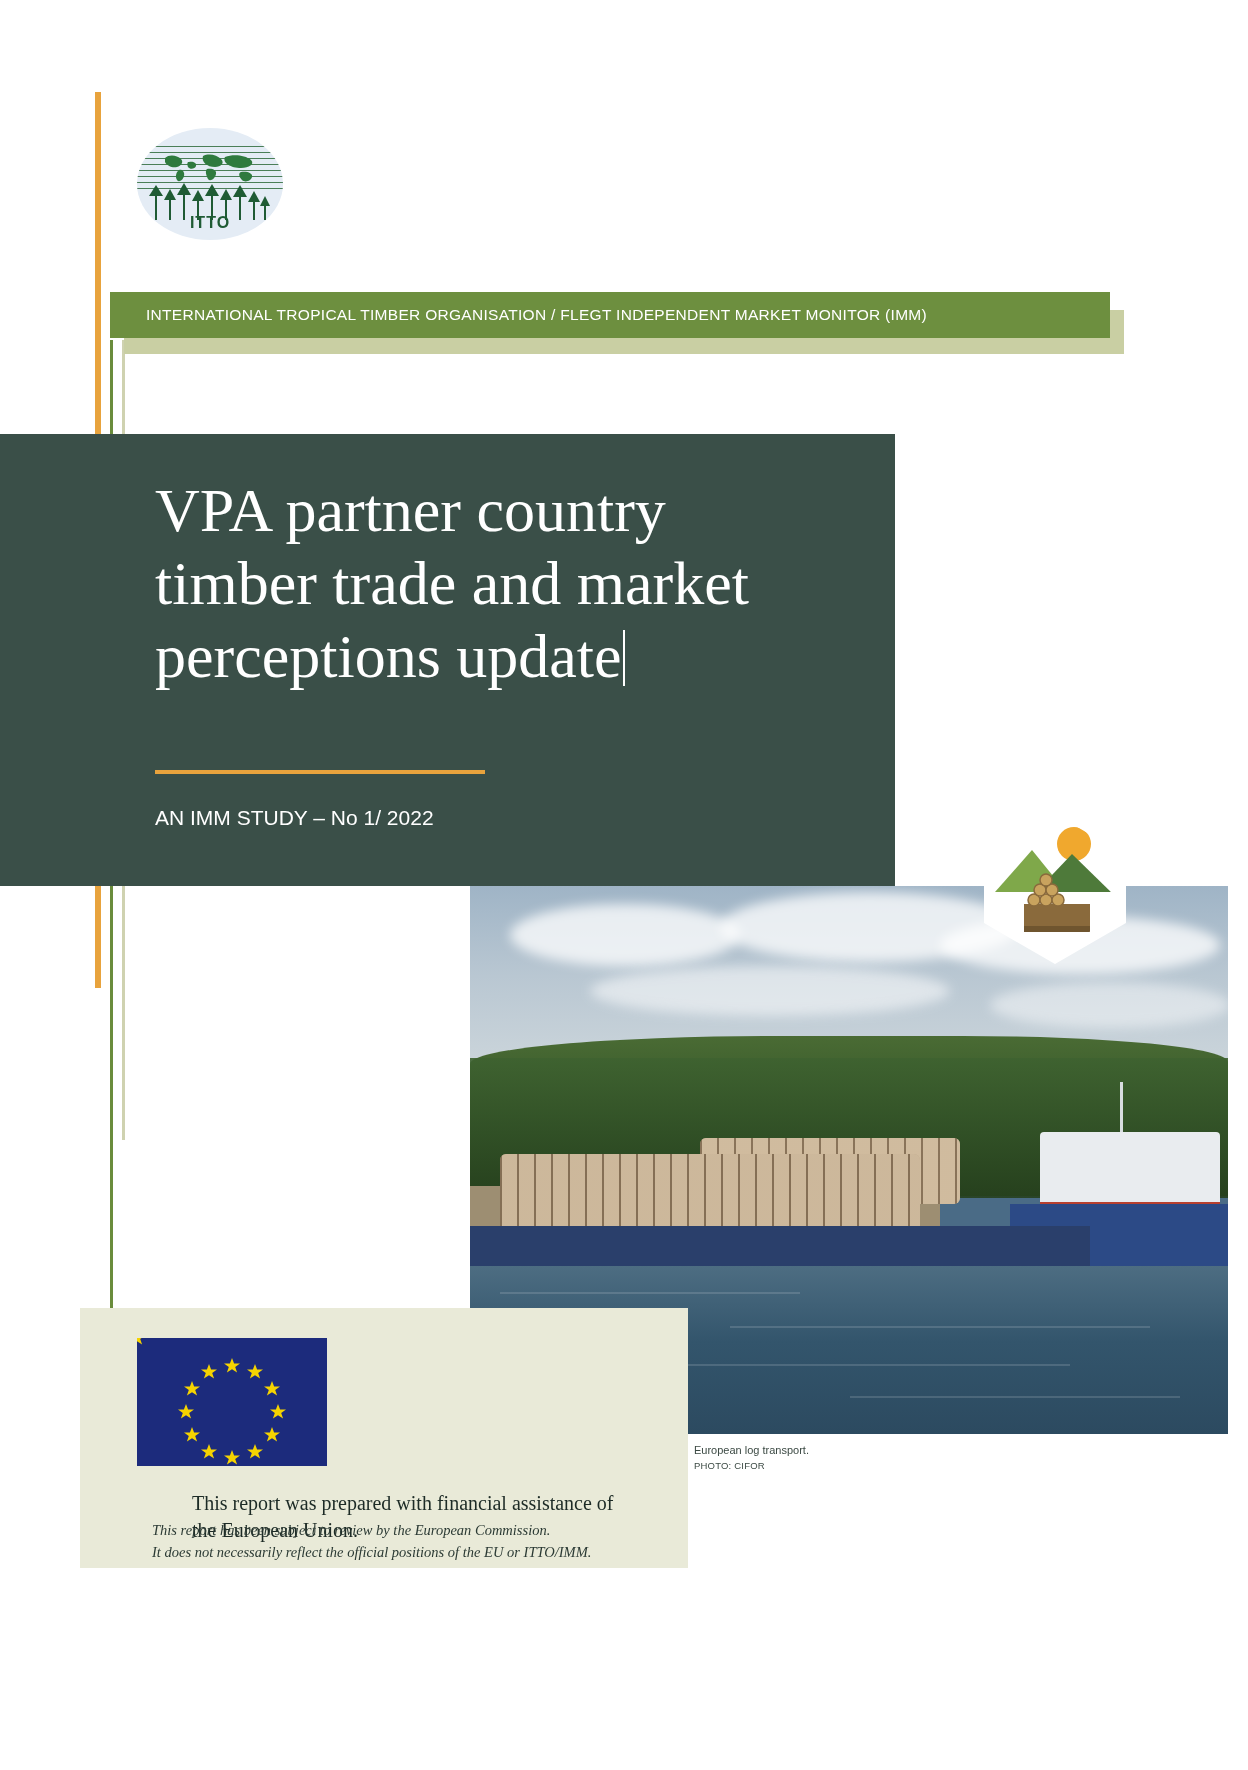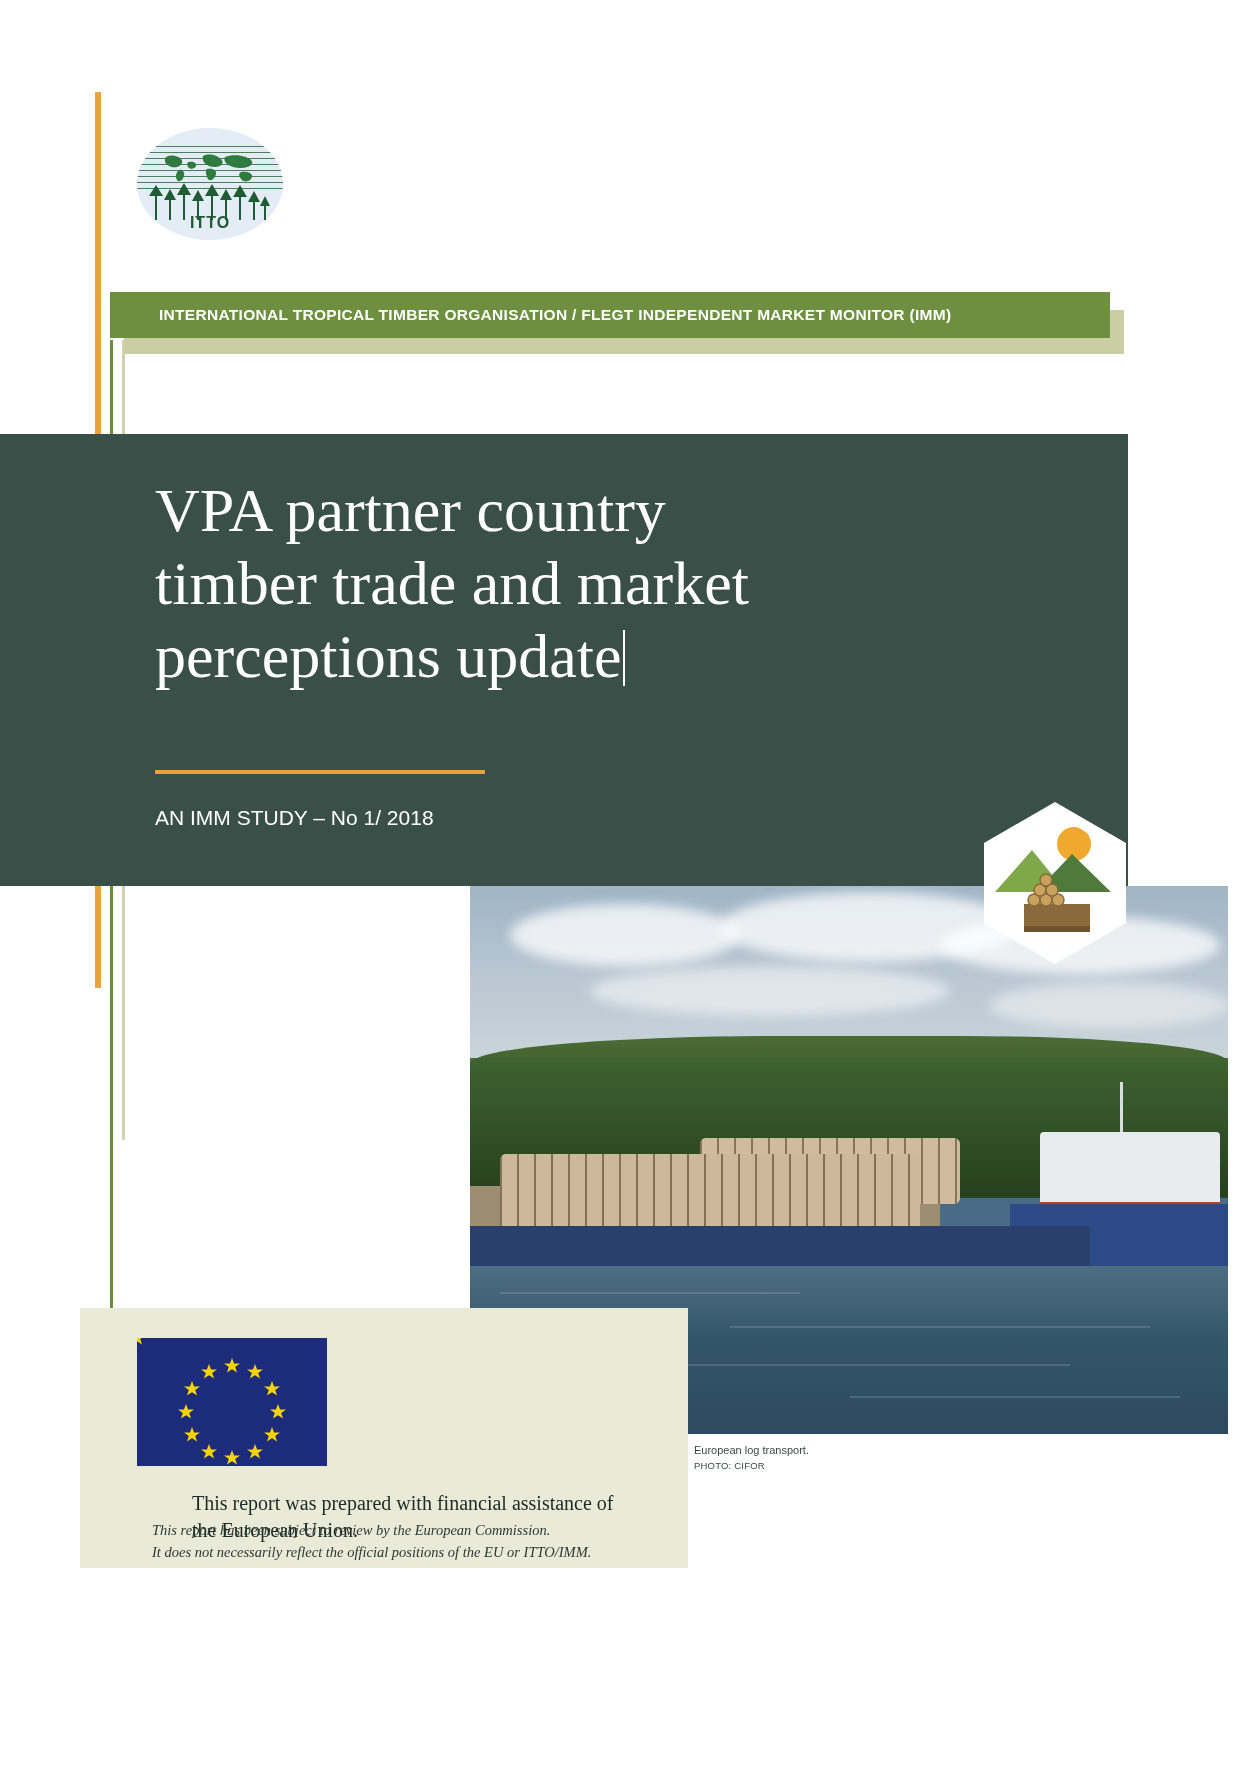--- a/index.html
+++ b/index.html
@@ -102,31 +102,31 @@
     top: 292px;
     width: 1000px;
     height: 46px;
     background: #6d8f3f;
     display: flex;
     align-items: center;
   }
   .banner-text {
     color: #ffffff;
     font-size: 15.5px;
-    font-weight: bold;
+    font-weight: normal;
     letter-spacing: .3px;
-    padding-left: 49px;
+    padding-left: 36px;
   }
 
   
   .title-block {
     position: absolute;
     left: 0;
     top: 434px;
-    width: 1128px;
+    width: 895px;
     height: 452px;
     background: #3a4f48;
   }
   .title-text {
     position: absolute;
     left: 155px;
     top: 40px;
     width: 880px;
     color: #ffffff;
     font-family: "Liberation Serif", serif;
@@ -366,21 +366,21 @@
 <div class="banner">
   <div class="banner-text">INTERNATIONAL TROPICAL TIMBER ORGANISATION / FLEGT INDEPENDENT MARKET MONITOR (IMM)</div>
 </div>
 
 <div class="title-block">
   <div class="title-text"><span>VPA partner country
 timber trade and market
 perceptions update</span><span class="title-caret"></span></div>
   <div class="title-underline"></div>
   <div class="study-line">
-    <b>AN IMM STUDY</b><span> – No 1/ 2018</span>
+    <b>AN IMM STUDY</b><span> – No 1/ 2022</span>
   </div>
 </div>
 
 <div class="photo">
   <div class="sky"></div>
   <div class="cloud" style="left:40px;top:18px;width:230px;height:62px;"></div>
   <div class="cloud" style="left:250px;top:6px;width:300px;height:70px;"></div>
   <div class="cloud" style="left:470px;top:30px;width:280px;height:58px;"></div>
   <div class="cloud" style="left:120px;top:80px;width:360px;height:50px;opacity:.7;"></div>
   <div class="cloud" style="left:520px;top:96px;width:240px;height:46px;opacity:.6;"></div>

